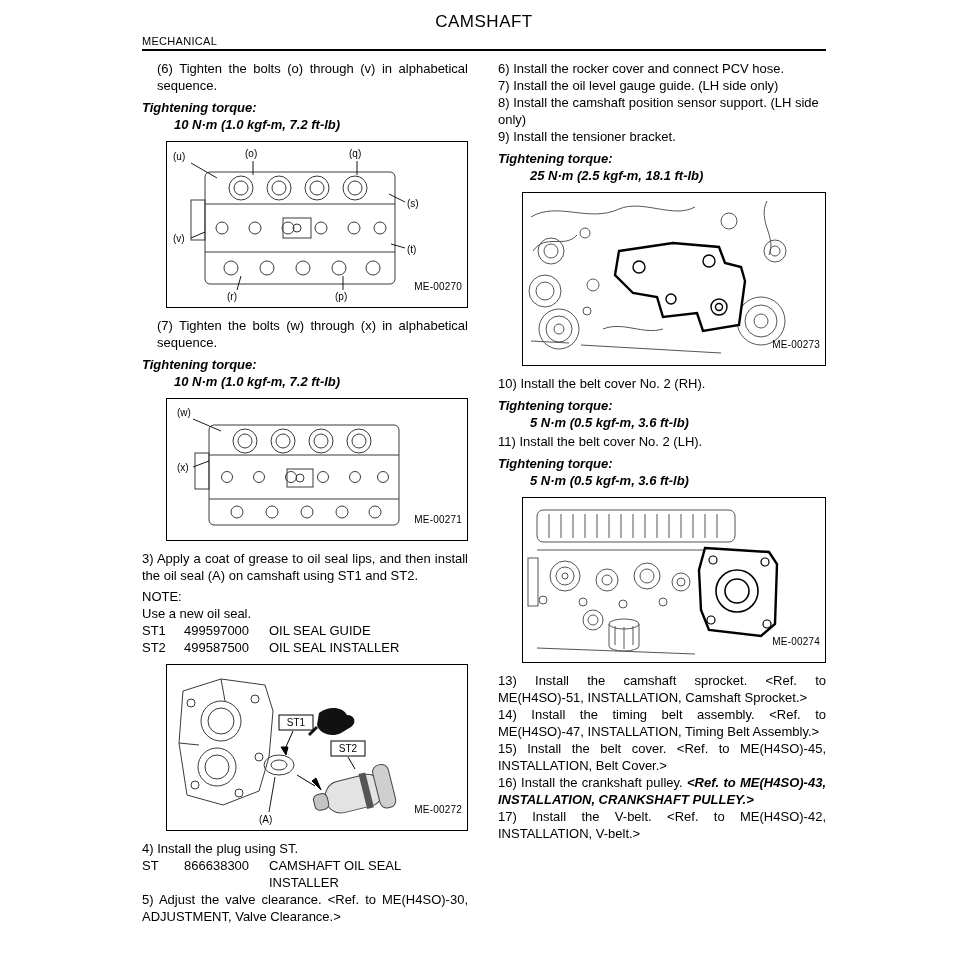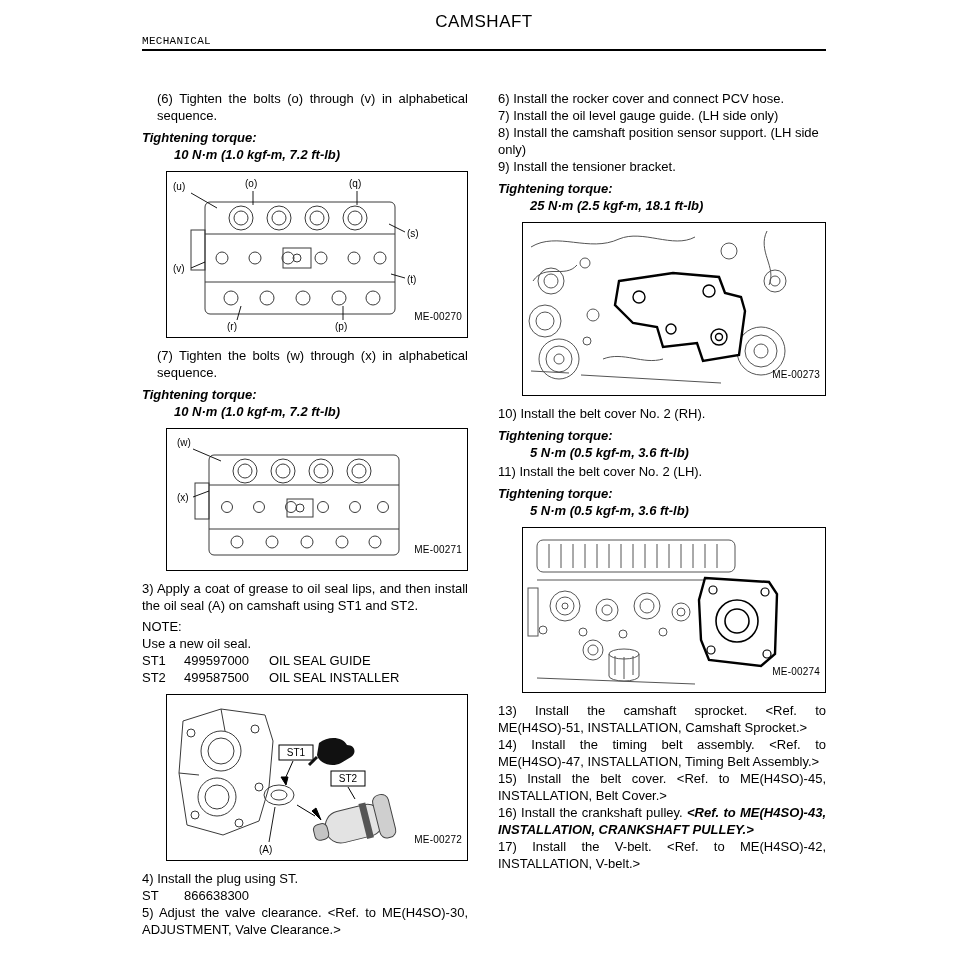--- a/index.html
+++ b/index.html
@@ -5,24 +5,24 @@
   * { box-sizing: border-box; }
   html, body { margin: 0; padding: 0; }
   body {
     width: 960px; height: 960px;
     background: #fff; color: #000;
     font-family: "Liberation Sans", "DejaVu Sans", sans-serif;
     overflow: hidden;
   }
   .page { padding: 12px 134px 0 142px; }
   .title { text-align: center; font-size: 17px; font-weight: normal; letter-spacing: .5px; }
-  .sec { font-size: 11px; margin-top: 3px; letter-spacing: .3px; font-family: Liberation Mono, monospace; }
+  .sec { font-size: 11px; margin-top: 3px; letter-spacing: .3px; }
   .rule { border-top: 2.5px solid #000; margin-top: 2px; }
   .cols { display: flex; gap: 30px; margin-top: 9px; }
-  .col { font-size: 13px; line-height: 17px; margin-top: 30px; }
+  .col { font-size: 13px; line-height: 17px; }
   .col.left  { width: 326px; }
   .col.right { width: 328px; }
   p { margin: 0; }
   .just { text-align: justify; }
   .sub { padding-left: 15px; }
   .tq-label { font-weight: bold; font-style: italic; margin-top: 5px; }
   .tq-val   { font-weight: bold; font-style: italic; padding-left: 32px; margin-bottom: 2px; }
   .note-label { margin-top: 4px; }
   .figure { position: relative; border: 1px solid #000; margin: 8px 0 9px 24px; background: #fff; }
   .figure svg { display: block; }
@@ -208,20 +208,21 @@
           <line x1="102" y1="147" x2="108" y2="112" stroke="#000" stroke-width="0.9"></line>
           <text x="92" y="158">(A)</text>
         </svg>
         <div class="fig-code">ME-00272</div>
       </div>
 
       <p>4) Install the plug using ST.</p>
       <div class="toolrow">
         <span class="c1">ST</span>
         <span class="c2">866638300</span>
+        <span class="c3">CAMSHAFT OIL SEAL INSTALLER</span>
       </div>
       <p class="just">5) Adjust the valve clearance. &lt;Ref. to ME(H4SO)-30, ADJUSTMENT, Valve Clearance.&gt;</p>
 
     </div>
 
     <div class="col right">
 
       <p>6) Install the rocker cover and connect PCV hose.</p>
       <p>7) Install the oil level gauge guide. (LH side only)</p>
       <p>8) Install the camshaft position sensor support. (LH side only)</p>

